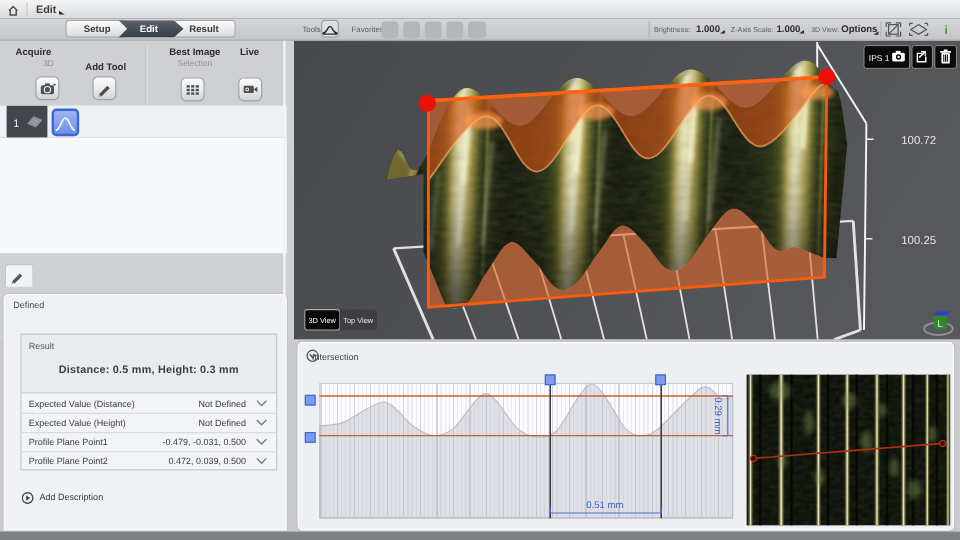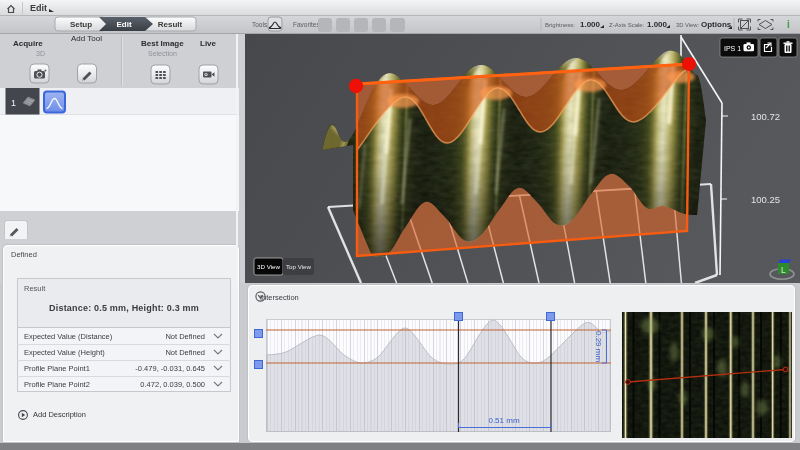--- a/index.html
+++ b/index.html
@@ -82,21 +82,21 @@
   <g stroke="#505256" fill="none" stroke-width="1">
     <path d="M765.5,4.5 L772,8.5 L765.5,12.5 L759,8.5 Z"></path>
     <path d="M758,3.5 L760.5,3.5 M758,3.5 L758,5.5 M773,3.5 L770.5,3.5 M773,3.5 L773,5.5 M758,13.5 L760.5,13.5 M758,13.5 L758,11.5 M773,13.5 L770.5,13.5 M773,13.5 L773,11.5"></path>
   </g>
   <text x="787" y="12" font-size="10" fill="#3aa23a" font-weight="bold">i</text>
 </svg>
 
 <div class="abs" id="leftcol"></div>
 <div class="t" style="left:13px;top:39px;font-size:8px;font-weight:bold;color:#2c2c2e">Acquire</div>
 <div class="t" style="left:36px;top:50px;font-size:7px;color:#8e9196">3D</div>
-<div class="t" style="left:71px;top:34px;font-size:8px;font-weight:normal;color:#2c2c2e">Add Tool</div>
+<div class="t" style="left:71px;top:51px;font-size:8px;font-weight:bold;color:#2c2c2e">Add Tool</div>
 <div class="t" style="left:141px;top:39px;font-size:8px;font-weight:bold;color:#2c2c2e">Best Image</div>
 <div class="t" style="left:148px;top:50px;font-size:7px;color:#8e9196">Selection</div>
 <div class="t" style="left:200px;top:39px;font-size:8px;font-weight:bold;color:#2c2c2e">Live</div>
 <svg class="abs" style="left:0;top:34px" width="245" height="54">
   <defs>
       <linearGradient id="btn" x1="0" y1="0" x2="0" y2="1">
         <stop offset="0" stop-color="#fdfdfd"></stop>
         <stop offset="0.55" stop-color="#e8eaec"></stop>
         <stop offset="1" stop-color="#d0d2d5"></stop>
       </linearGradient>
@@ -165,21 +165,21 @@
 <div class="t" style="left:124px;top:303px;font-size:9px;font-weight:bold;color:#3a3c40;transform:translateX(-50%);letter-spacing:0.2px">Distance: 0.5 mm, Height: 0.3 mm</div>
 <div class="abs" style="left:17px;top:328px;width:214px;height:64px;border:1px solid #c6c8cb;border-top:none;background:#f3f4f7"></div>
 <div class="abs" style="left:17px;top:344px;width:214px;height:1px;background:#d8dadd"></div>
 <div class="abs" style="left:17px;top:360px;width:214px;height:1px;background:#d8dadd"></div>
 <div class="abs" style="left:17px;top:376px;width:214px;height:1px;background:#d8dadd"></div>
 <div class="t" style="left:24px;top:332px;font-size:7.5px;color:#3a3c40">Expected Value (Distance)</div>
 <div class="t" style="left:205px;top:332px;font-size:7.5px;color:#3a3c40;transform:translateX(-100%)">Not Defined</div>
 <div class="t" style="left:24px;top:348px;font-size:7.5px;color:#3a3c40">Expected Value (Height)</div>
 <div class="t" style="left:205px;top:348px;font-size:7.5px;color:#3a3c40;transform:translateX(-100%)">Not Defined</div>
 <div class="t" style="left:24px;top:364px;font-size:7.5px;color:#3a3c40">Profile Plane Point1</div>
-<div class="t" style="left:205px;top:364px;font-size:7.5px;color:#3a3c40;transform:translateX(-100%)">-0.479, -0.031, 0.645</div>
+<div class="t" style="left:205px;top:364px;font-size:7.5px;color:#3a3c40;transform:translateX(-100%)">-0.479, -0.031, 0.500</div>
 <div class="t" style="left:24px;top:380px;font-size:7.5px;color:#3a3c40">Profile Plane Point2</div>
 <div class="t" style="left:205px;top:380px;font-size:7.5px;color:#3a3c40;transform:translateX(-100%)">0.472, 0.039, 0.500</div>
 <svg class="abs" style="left:212px;top:330px" width="12" height="60">
   <g stroke="#75787c" stroke-width="1.1" fill="none">
     <path d="M2,4 L6,8 L10,4"></path>
       <path d="M2,20 L6,24 L10,20"></path>
       <path d="M2,36 L6,40 L10,36"></path>
       <path d="M2,52 L6,56 L10,52"></path>
   </g>
 </svg>

